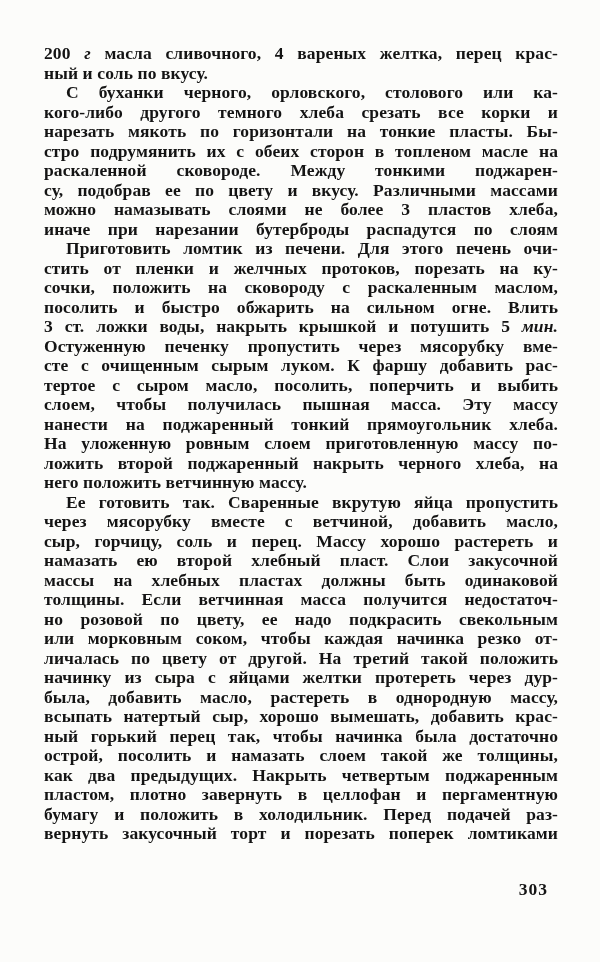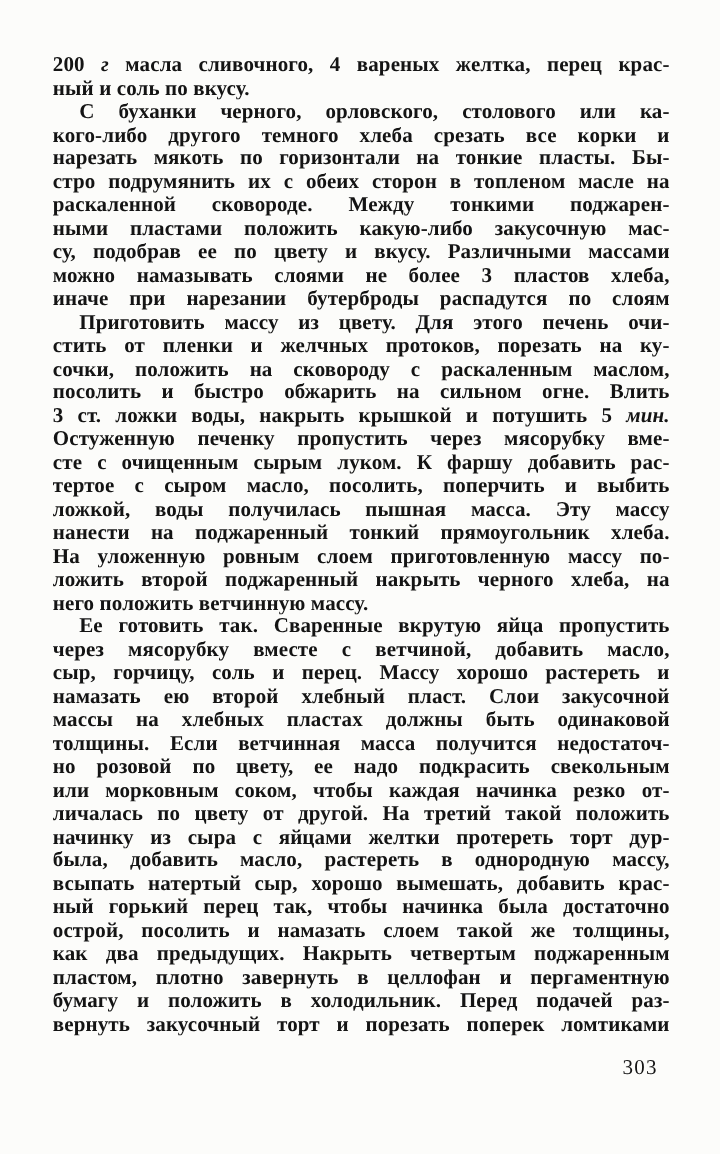--- a/index.html
+++ b/index.html
@@ -37,70 +37,69 @@
     text-align: left;
     text-align-last: left;
   }
   .line.indent { text-indent: 22px; }
   .line i { font-style: italic; }
   .page-number {
     position: absolute;
     top: 879px;
     right: 52px;
     font-size: 17.5px;
-    font-weight: normal;
+    font-weight: bold;
     letter-spacing: 1px;
   }
 </style>
 </head>
 <body>
 
 <div class="book-page">
   <div class="text-block">
       <div class="para">
         <div class="line">200 <i>г</i> масла сливочного, 4 вареных желтка, перец крас-</div>
         <div class="line no-just">ный и соль по вкусу.</div>
       </div>
       <div class="para">
         <div class="line indent">С буханки черного, орловского, столового или ка-</div>
         <div class="line">кого-либо другого темного хлеба срезать все корки и</div>
         <div class="line">нарезать мякоть по горизонтали на тонкие пласты. Бы-</div>
         <div class="line">стро подрумянить их с обеих сторон в топленом масле на</div>
         <div class="line">раскаленной сковороде. Между тонкими поджарен-</div>
-        <div class="line">ными пластами положить какую-либо закусочную мас-</div>
         <div class="line">су, подобрав ее по цвету и вкусу. Различными массами</div>
         <div class="line">можно намазывать слоями не более 3 пластов хлеба,</div>
         <div class="line">иначе при нарезании бутерброды распадутся по слоям</div>
       </div>
       <div class="para">
-        <div class="line indent">Приготовить массу из цвету. Для этого печень очи-</div>
+        <div class="line indent">Приготовить ломтик из печени. Для этого печень очи-</div>
         <div class="line">стить от пленки и желчных протоков, порезать на ку-</div>
         <div class="line">сочки, положить на сковороду с раскаленным маслом,</div>
         <div class="line">посолить и быстро обжарить на сильном огне. Влить</div>
         <div class="line">3 ст. ложки воды, накрыть крышкой и потушить 5 <i>мин.</i></div>
         <div class="line">Остуженную печенку пропустить через мясорубку вме-</div>
         <div class="line">сте с очищенным сырым луком. К фаршу добавить рас-</div>
         <div class="line">тертое с сыром масло, посолить, поперчить и выбить</div>
-        <div class="line">ложкой, воды получилась пышная масса. Эту массу</div>
+        <div class="line">слоем, чтобы получилась пышная масса. Эту массу</div>
         <div class="line">нанести на поджаренный тонкий прямоугольник хлеба.</div>
         <div class="line">На уложенную ровным слоем приготовленную массу по-</div>
         <div class="line">ложить второй поджаренный накрыть черного хлеба, на</div>
         <div class="line no-just">него положить ветчинную массу.</div>
       </div>
       <div class="para">
         <div class="line indent">Ее готовить так. Сваренные вкрутую яйца пропустить</div>
         <div class="line">через мясорубку вместе с ветчиной, добавить масло,</div>
         <div class="line">сыр, горчицу, соль и перец. Массу хорошо растереть и</div>
         <div class="line">намазать ею второй хлебный пласт. Слои закусочной</div>
         <div class="line">массы на хлебных пластах должны быть одинаковой</div>
         <div class="line">толщины. Если ветчинная масса получится недостаточ-</div>
         <div class="line">но розовой по цвету, ее надо подкрасить свекольным</div>
         <div class="line">или морковным соком, чтобы каждая начинка резко от-</div>
         <div class="line">личалась по цвету от другой. На третий такой положить</div>
-        <div class="line">начинку из сыра с яйцами желтки протереть торт дур-</div>
+        <div class="line">начинку из сыра с яйцами желтки протереть через дур-</div>
         <div class="line">была, добавить масло, растереть в однородную массу,</div>
         <div class="line">всыпать натертый сыр, хорошо вымешать, добавить крас-</div>
         <div class="line">ный горький перец так, чтобы начинка была достаточно</div>
         <div class="line">острой, посолить и намазать слоем такой же толщины,</div>
         <div class="line">как два предыдущих. Накрыть четвертым поджаренным</div>
         <div class="line">пластом, плотно завернуть в целлофан и пергаментную</div>
         <div class="line">бумагу и положить в холодильник. Перед подачей раз-</div>
         <div class="line">вернуть закусочный торт и порезать поперек ломтиками</div>
       </div>
     </div>

